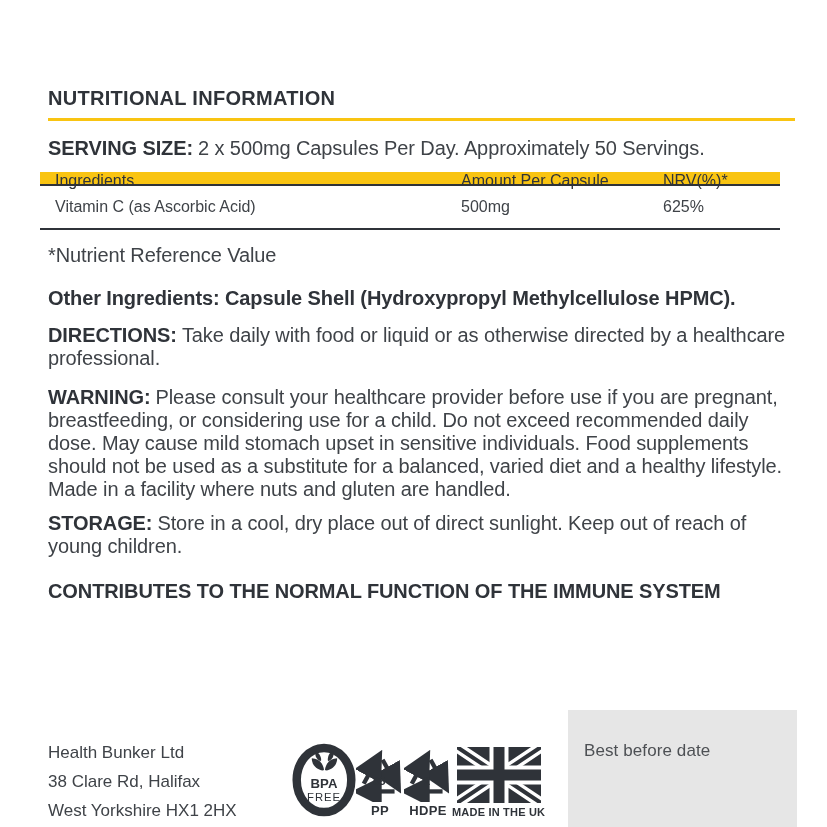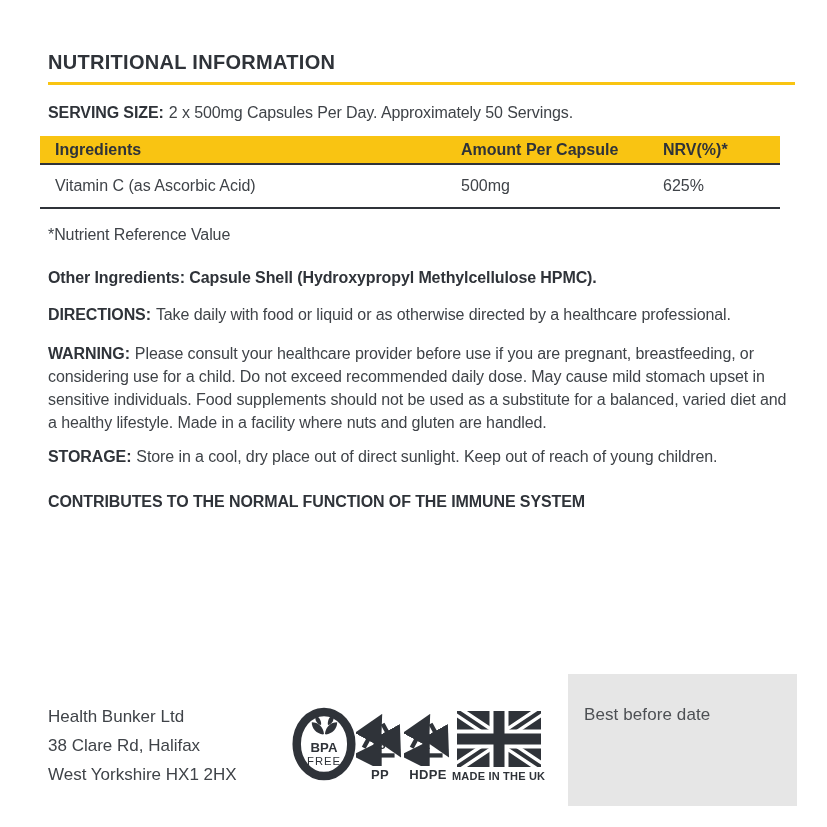--- a/index.html
+++ b/index.html
@@ -11,41 +11,41 @@
   *{margin:0;padding:0;box-sizing:border-box;}
   html,body{background:#ffffff;}
   body{
     width:827px;height:827px;
     font-family:"Liberation Sans", sans-serif;
     color:var(--body-ink);
     position:relative;
     overflow:hidden;
   }
   .page{position:relative;width:827px;height:827px;background:#fff;}
-  .content{padding:50px 32px 0 48px;}
+  .content{padding:50px 32px 0 48px;margin-top:36px;}
 
   .page-title{
     font-size:20px;font-weight:700;color:var(--ink);
     letter-spacing:0.3px;line-height:24px;
   }
   .title-rule{height:3px;background:var(--accent-yellow);margin-top:8px;}
 
-  p{font-size:16px;line-height:23px;letter-spacing:-0.1px;}
+  p{font-size:20px;line-height:23px;letter-spacing:-0.1px;}
   b,strong{color:var(--ink);font-weight:700;}
   .lbl{margin-right:5px;}
 
   .serving-line{margin-top:16px;}
 
   .tbl{margin:12px 0 0 -8px;width:740px;font-size:16px;}
   .tbl-header{
     display:grid;grid-template-columns:406px 202px auto;
     background:var(--accent-yellow);
-    height:29px;align-items:center;padding-left:15px;
+    height:14px;align-items:center;padding-left:15px;
     border-bottom:2px solid var(--ink);
-    font-weight:700;color:var(--ink);
+    font-weight:400;color:var(--ink);
   }
   .tbl-row{
     display:grid;grid-template-columns:406px 202px auto;
     height:44px;align-items:center;padding-left:15px;
     border-bottom:2px solid var(--ink);
     color:var(--body-ink);
   }
   .footnote{margin-top:14px;}
   .other-ingredients{margin-top:20px;font-weight:700;color:var(--ink);}
   .directions{margin-top:14px;}

